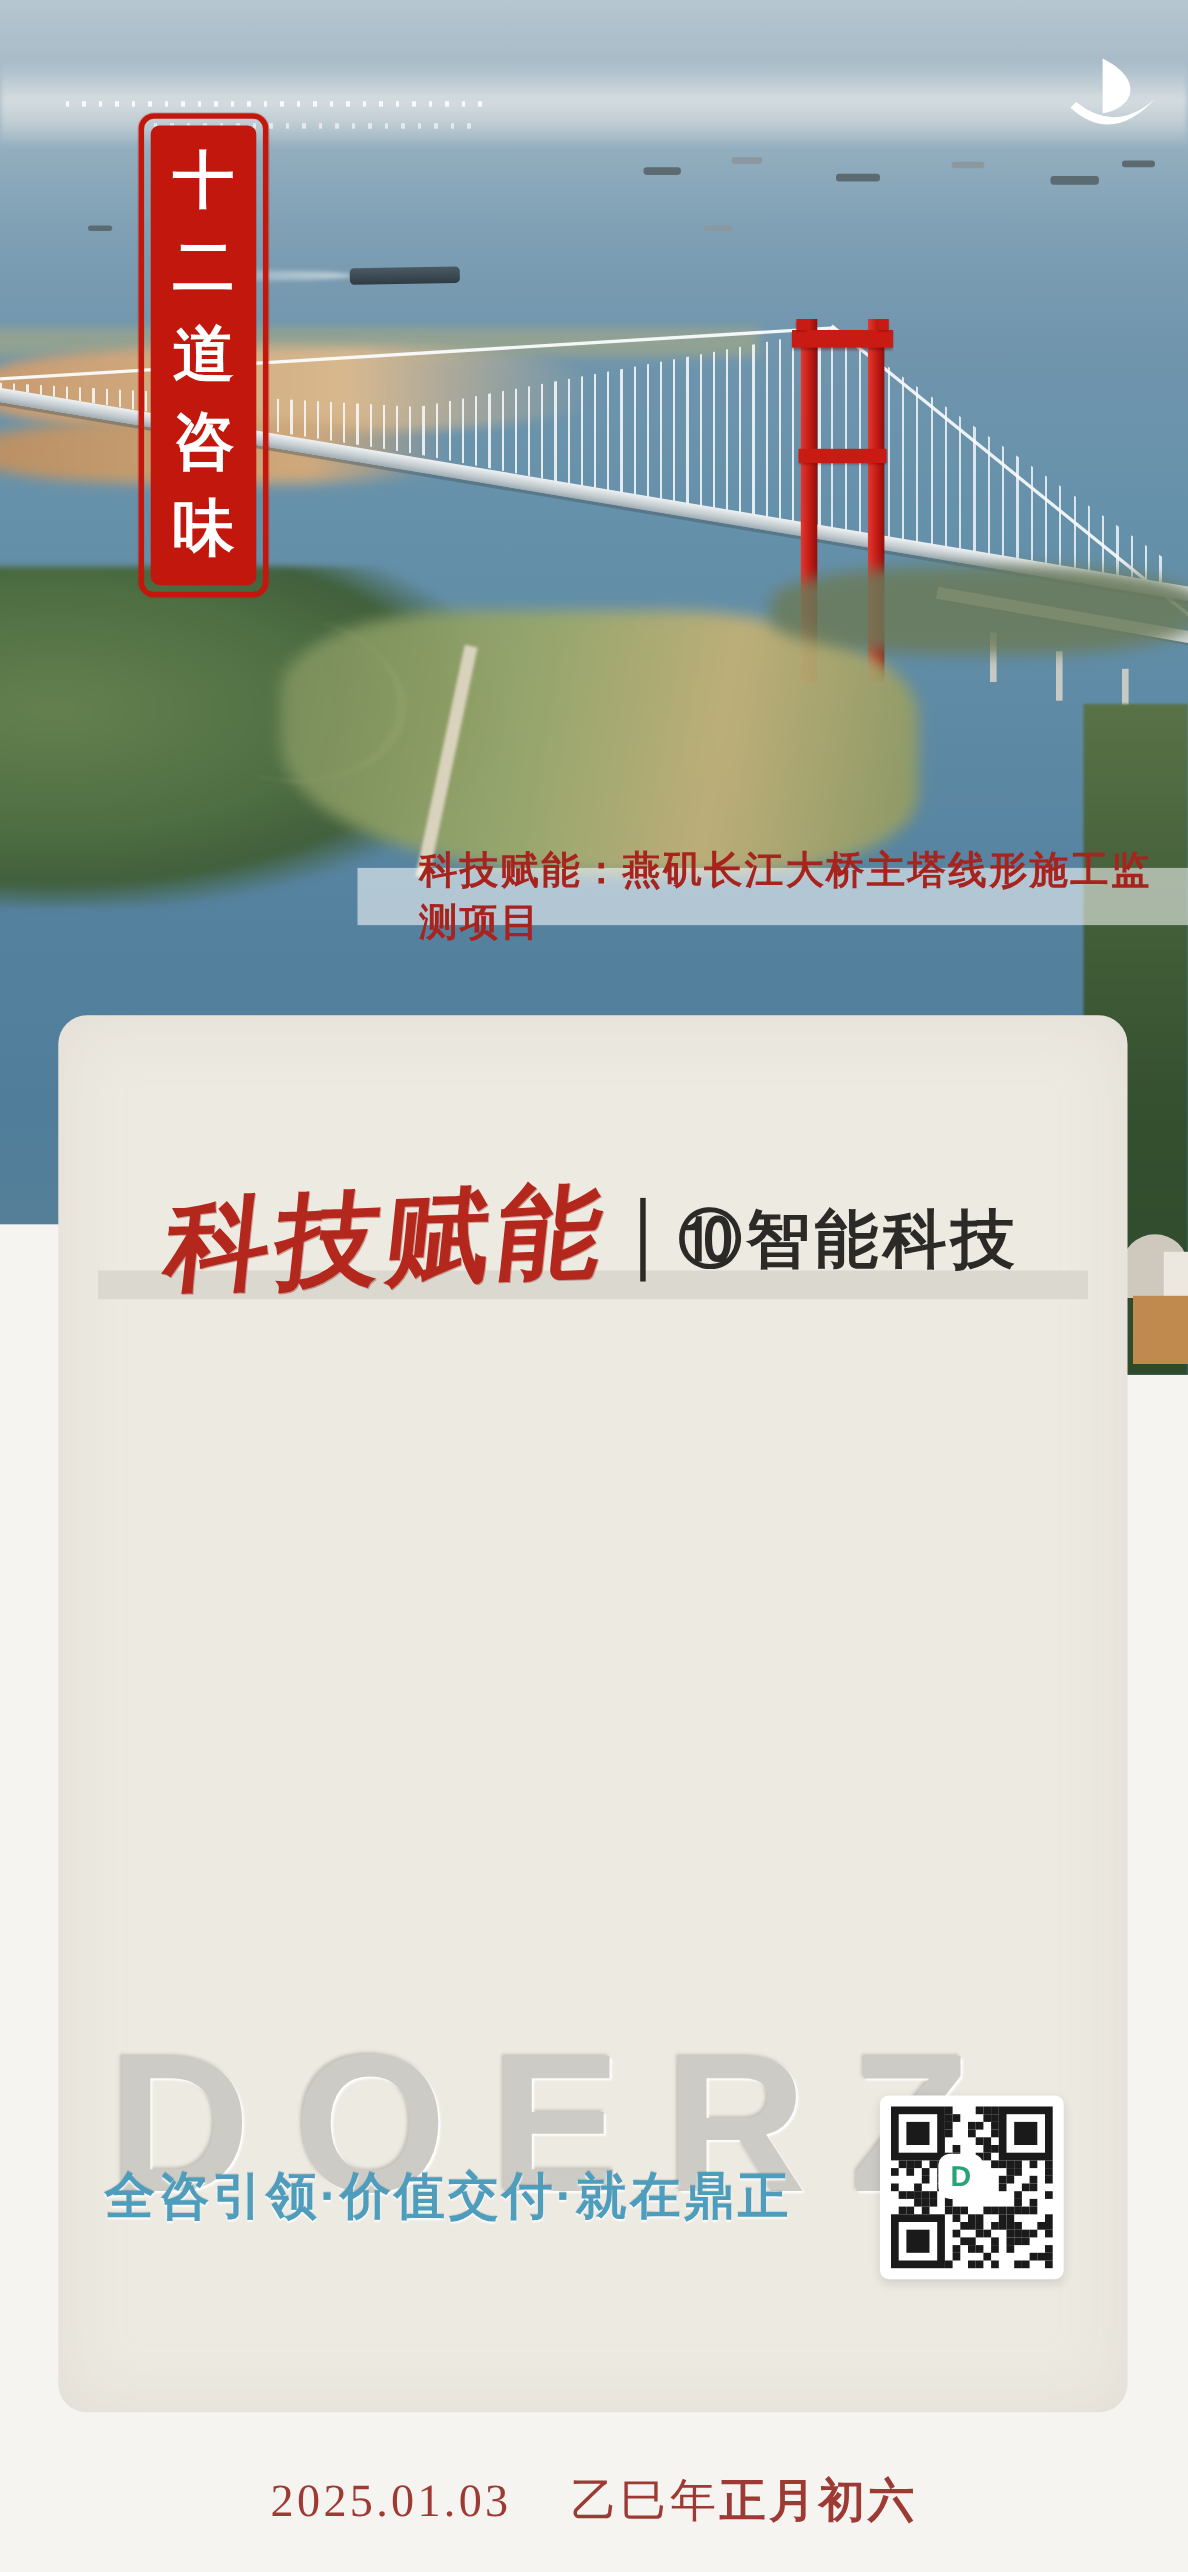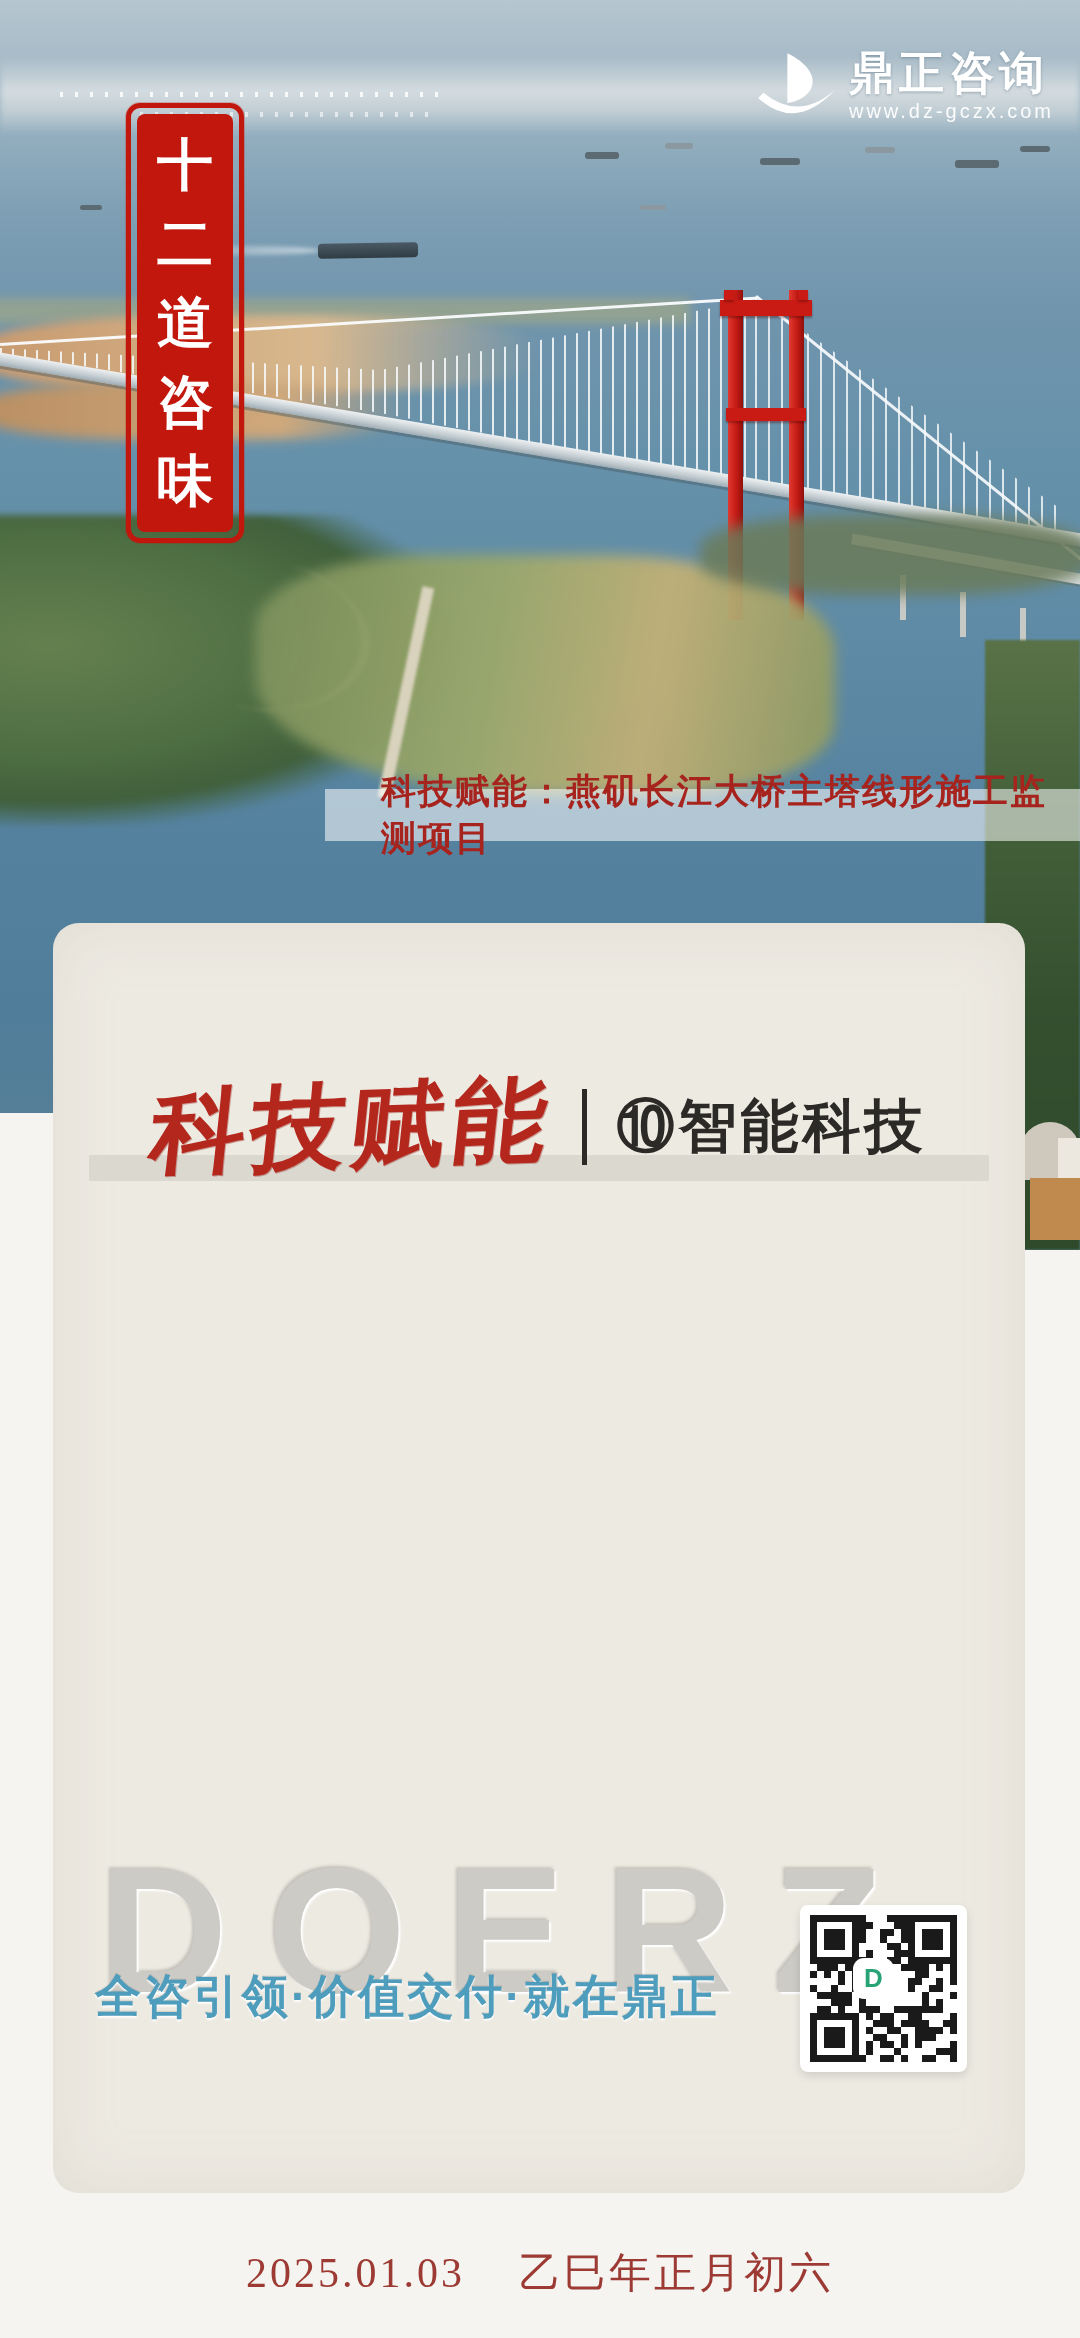--- a/index.html
+++ b/index.html
@@ -100,21 +100,21 @@
   .qr-grid{position:absolute;left:10px;top:10px;width:147px;height:147px;}
   .qm{position:absolute;width:7px;height:7px;background:#1a1a1a;}
   .finder{position:absolute;width:49px;height:49px;border:7px solid #1a1a1a;}
   .finder-dot{position:absolute;left:7px;top:7px;width:21px;height:21px;background:#1a1a1a;}
   .qr-logo{position:absolute;left:56px;top:56px;width:35px;height:35px;background:#fff;border-radius:8px;z-index:2;
     display:flex;align-items:center;justify-content:center;box-shadow:0 0 0 3px #fff;
     font-family:"Liberation Sans","DejaVu Sans",sans-serif;font-weight:bold;font-size:26px;color:#27a376;}
 
   
   .date-row{position:absolute;left:0;top:2245px;width:1080px;text-align:center;font-size:42px;color:#9c3a33;letter-spacing:3px;}
-  .date-row .b{font-weight:normal;}
+  .date-row .b{font-weight:bold;}
 </style>
 </head>
 <body>
 
 <div class="canvas">
 
   <div class="photo">
     <div class="city-band"></div>
     <div class="specks" style="left:60px;top:92px;width:380px;"></div>
     <div class="specks" style="left:140px;top:112px;width:300px;opacity:.7;"></div>
@@ -161,24 +161,20 @@
     <div class="houseGable"></div>
     <div class="houseWall"></div>
   </div>
   <div class="patchL"></div>
 
   <div class="logo">
     <svg width="86" height="86" viewBox="0 0 100 100">
       <path d="M40 6 L40 64 C74 58 84 28 40 6 Z" fill="#ffffff"></path>
       <path d="M6 58 Q50 98 96 48 Q54 86 12 52 Z" fill="#ffffff"></path>
     </svg>
-    <div class="logo-text">
-      <div class="brand">鼎正咨询</div>
-      <div class="website">www.dz-gczx.com</div>
-    </div>
   </div>
 
   <div class="seal">
     <div class="seal-inner">
       <span>十</span>
       <span>二</span>
       <span>道</span>
       <span>咨</span>
       <span>味</span>
     </div>

